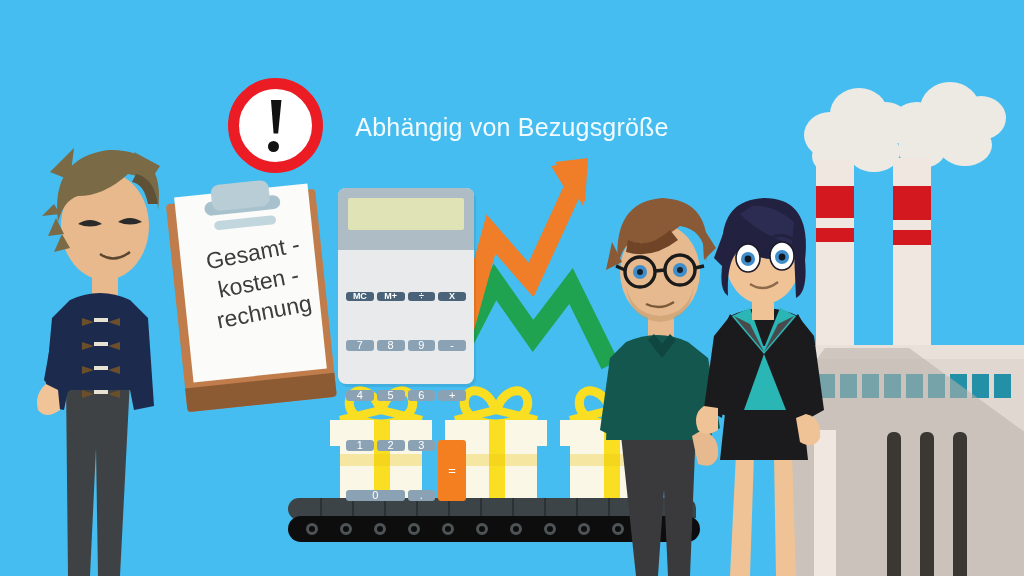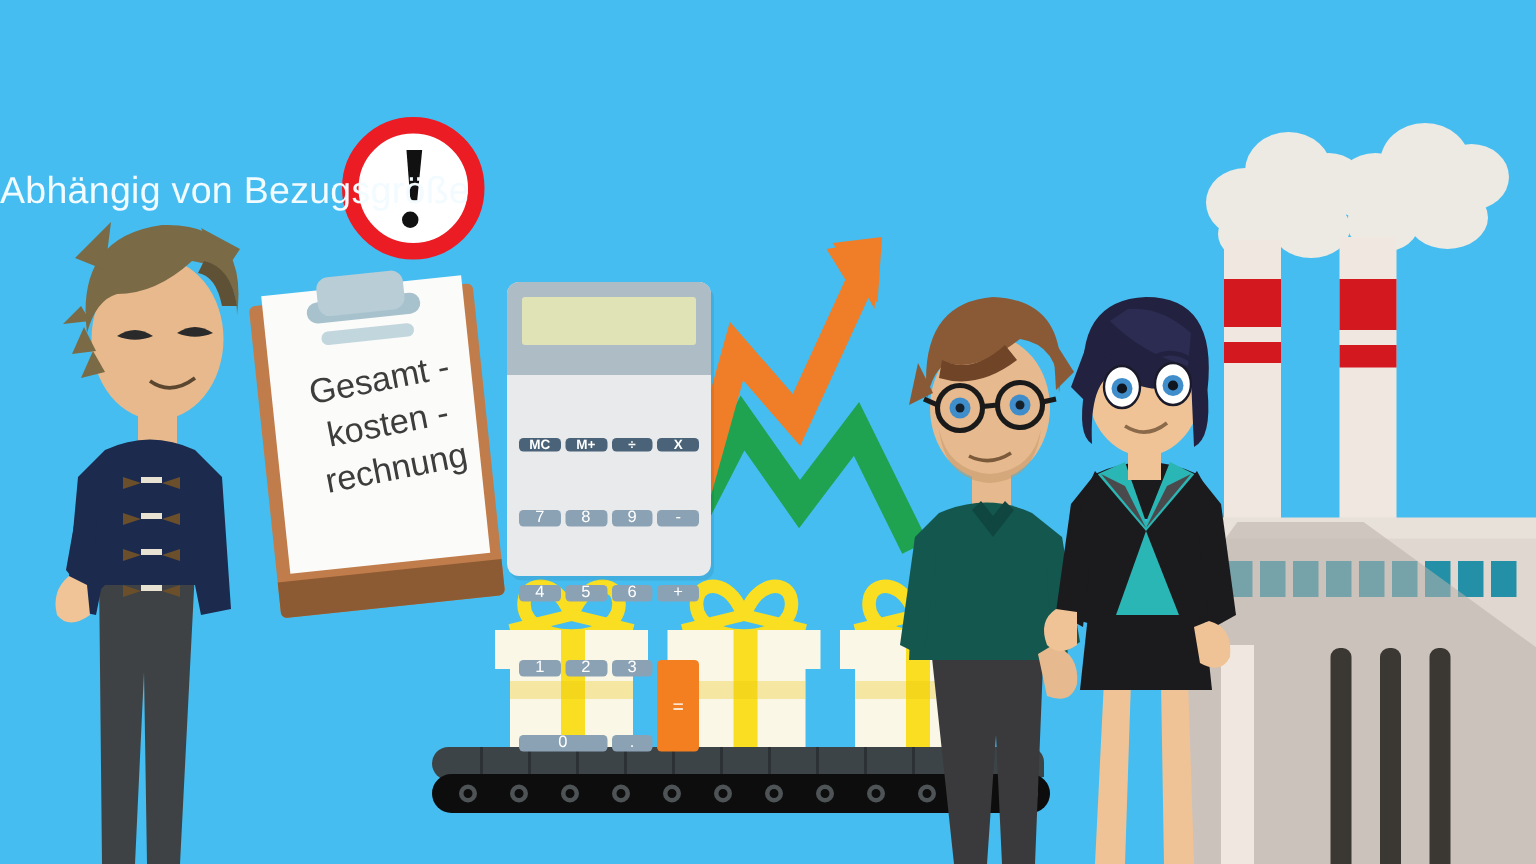--- a/index.html
+++ b/index.html
@@ -10,21 +10,21 @@
   }
   #stage{position:relative;width:1024px;height:576px;overflow:hidden;background:#45bdf0;}
 
   
   .title{
     position:absolute;left:0;top:55px;width:1024px;text-align:center;
     color:#ffffff;font-size:33px;font-weight:400;letter-spacing:.3px;
     z-index:40;white-space:nowrap;
   }
   .subtitle{
-    position:absolute;left:0;top:113px;width:1024px;
+    position:absolute;left:0;top:113px;width:1024px;text-align:center;
     color:#f2fbff;font-size:25px;font-weight:400;letter-spacing:.2px;
     z-index:40;white-space:nowrap;
   }
 
   
   .warn{
     position:absolute;left:228px;top:78px;width:95px;height:95px;border-radius:50%;
     background:#ffffff;border:11px solid #ec1c24;box-sizing:border-box;z-index:35;
     display:flex;align-items:center;justify-content:center;
   }

